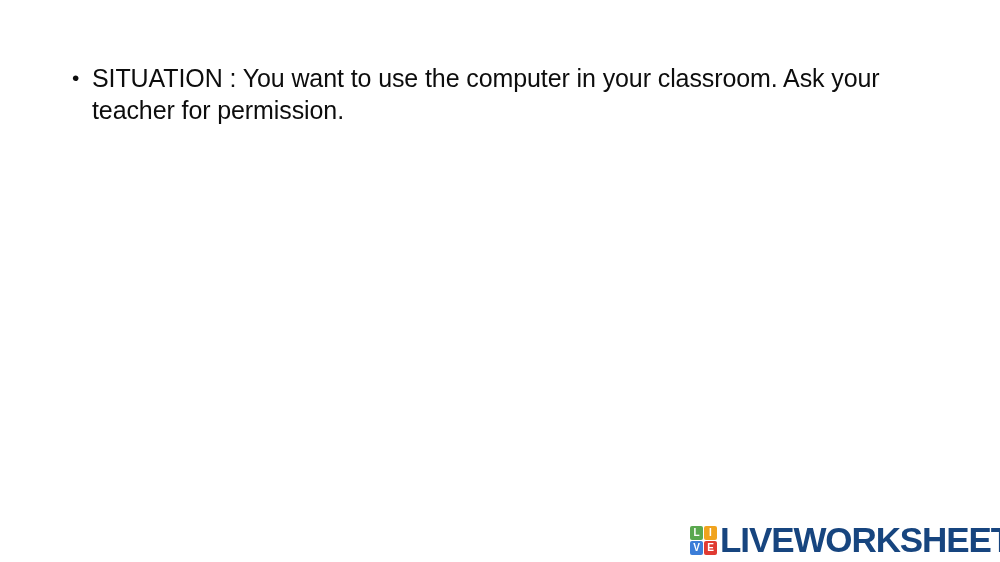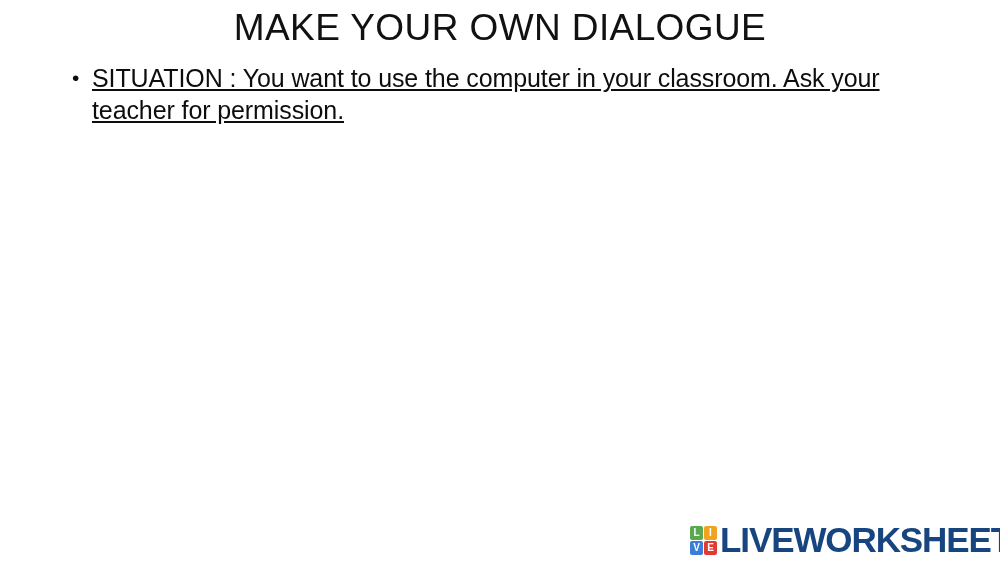--- a/index.html
+++ b/index.html
@@ -57,21 +57,20 @@
   .bullet-item .bullet-mark {
     position: absolute;
     left: 6px;
     top: 0;
     font-size: 21px;
     line-height: 32px;
     color: #0d0d0d;
   }
   .bullet-item .bullet-text {
     display: block;
-    text-decoration: underline;
   }
 
   
   .lw-logo {
     position: absolute;
     left: 690px;
     top: 521px;
     display: flex;
     align-items: center;
     height: 38px;
@@ -107,21 +106,20 @@
     letter-spacing: -1.1px;
     line-height: 38px;
     white-space: nowrap;
   }
 </style>
 </head>
 <body>
 
 <div id="slide">
 
-  <div class="slide-title">MAKE YOUR OWN DIALOGUE</div>
 
   <div class="body-block">
     <div class="bullet-item">
       <span class="bullet-mark">•</span>
       <span class="bullet-text">SITUATION : You want to use the computer in your classroom. Ask your teacher for permission.</span>
     </div>
   </div>
 
   <div class="lw-logo">
     <div class="lw-grid">

